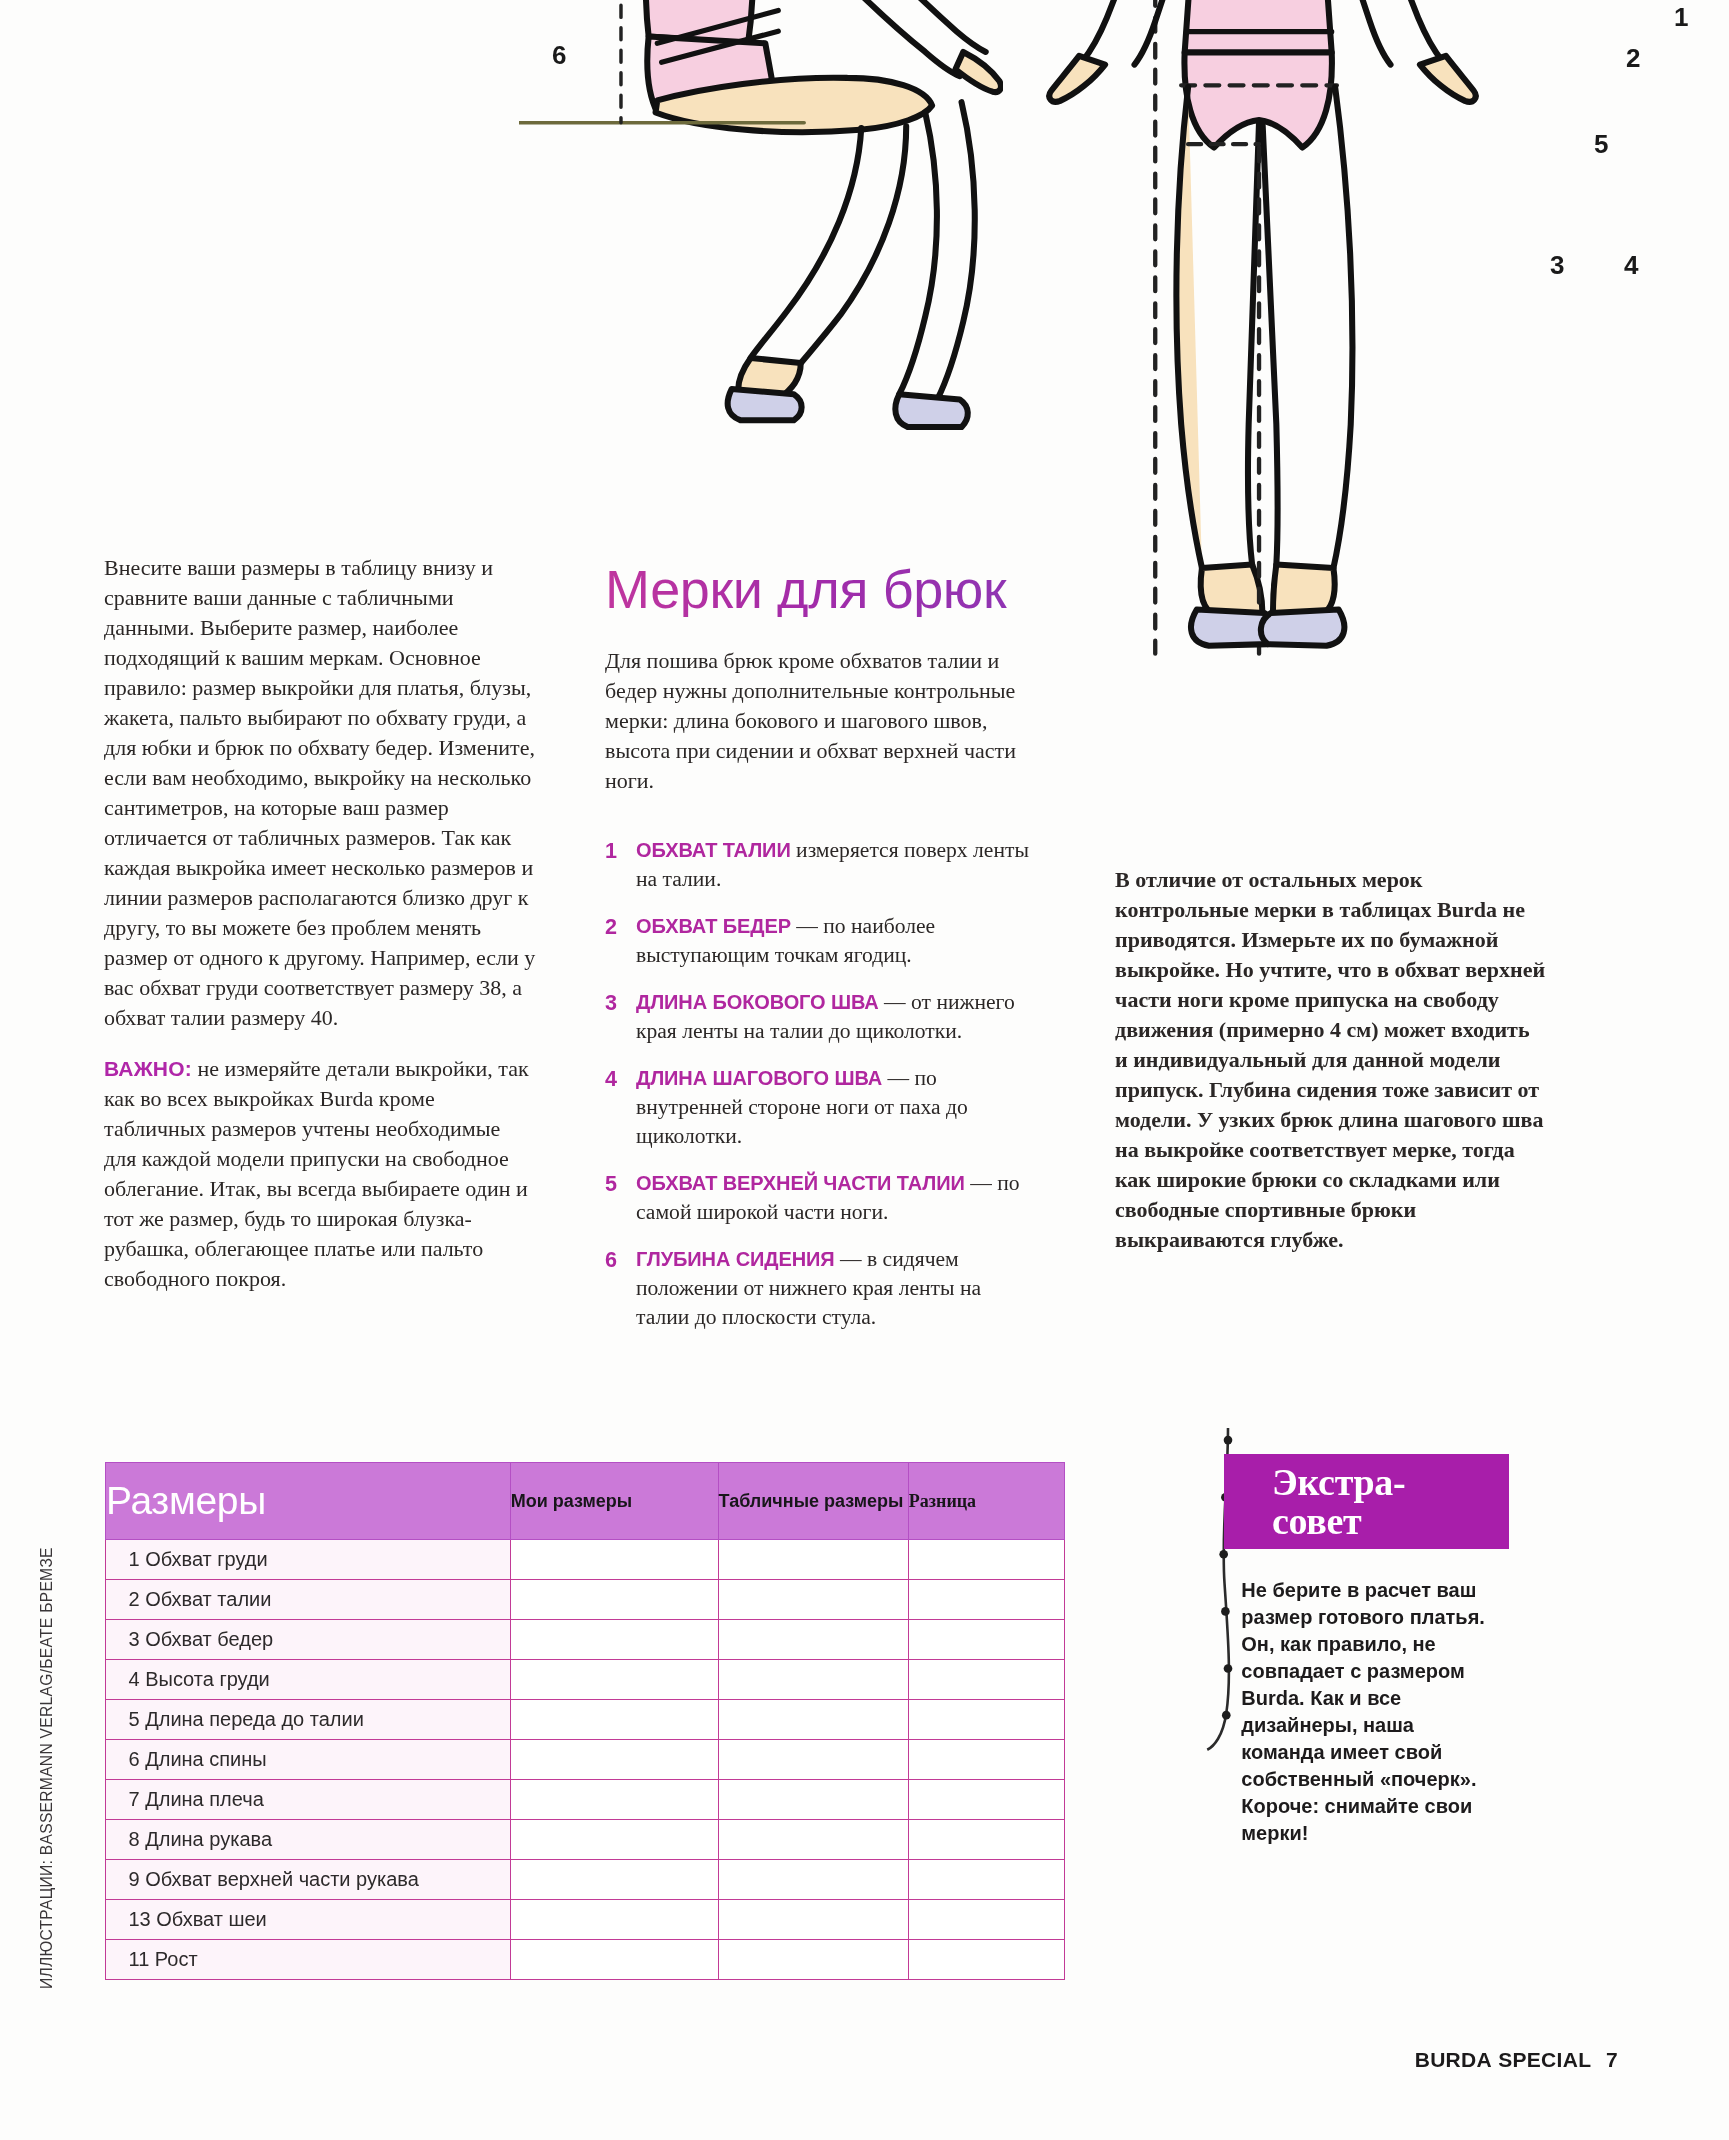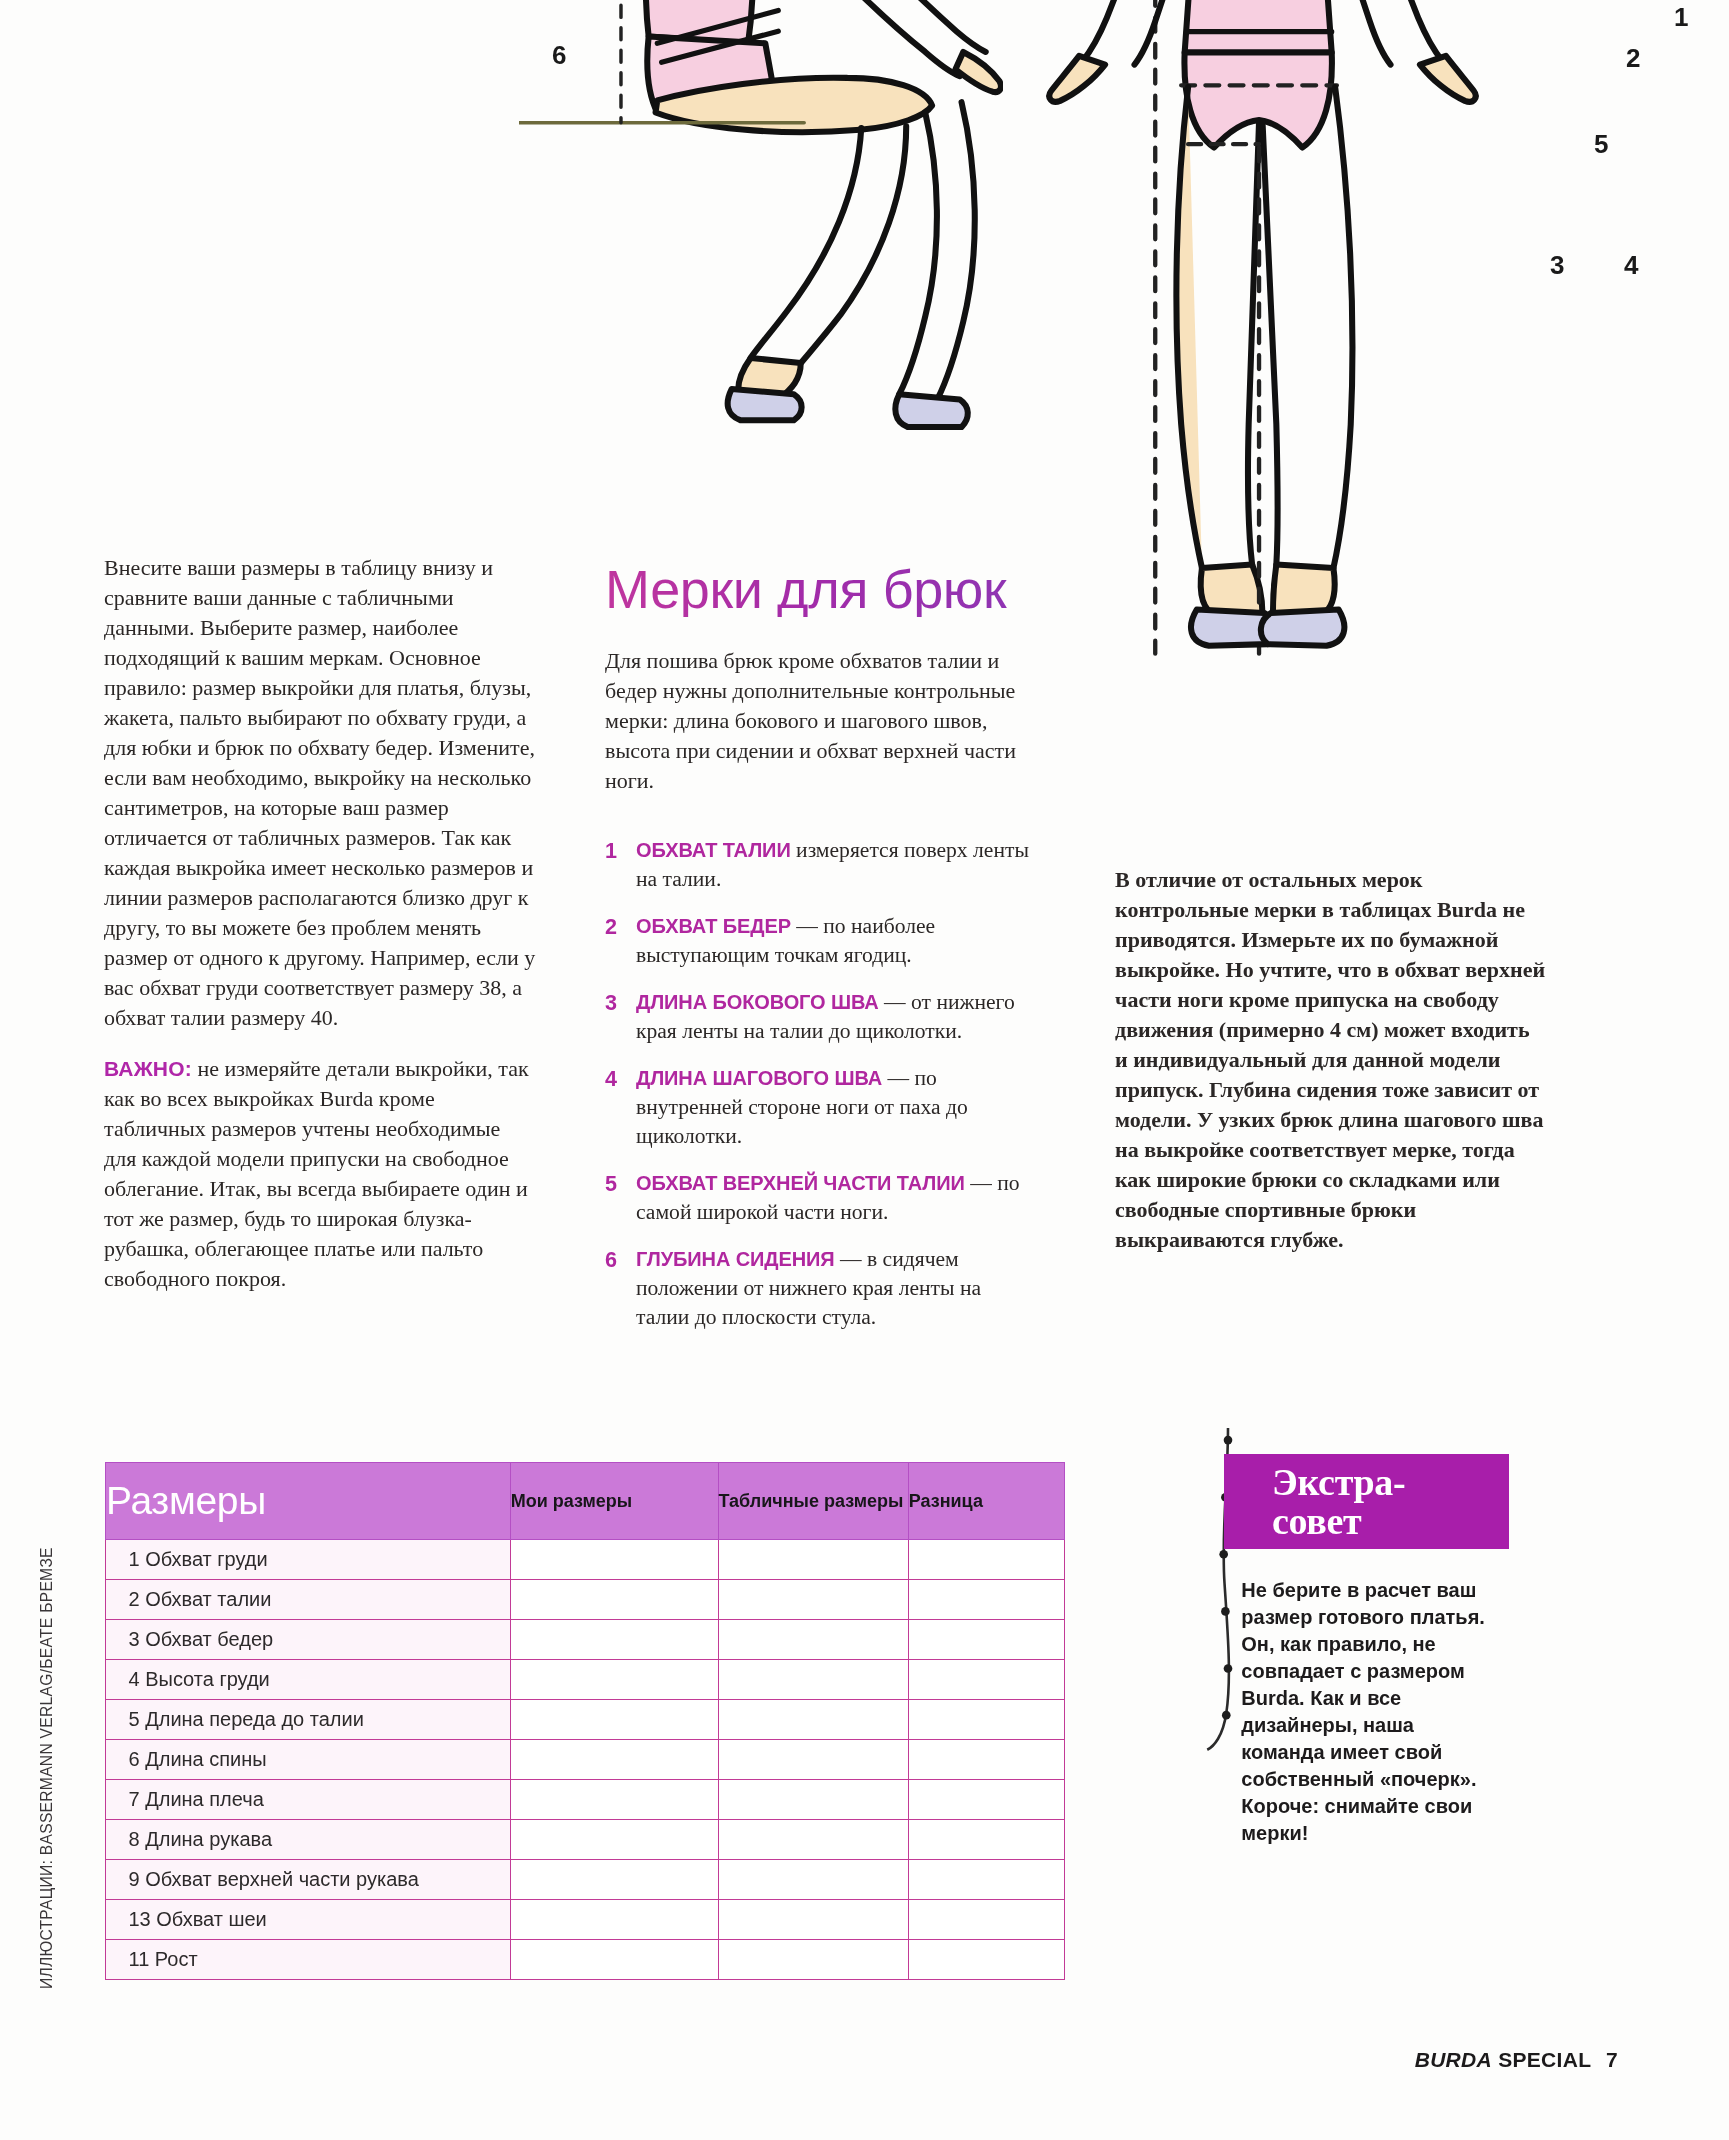--- a/index.html
+++ b/index.html
@@ -93,21 +93,21 @@
   }
   .sizes-table tbody td{height:39px;background:#ffffff;}
   .sizes-table tbody td.lbl{
     background:#fdf4fa;
     font-family:"Liberation Sans",sans-serif;font-weight:400;
     font-size:20px;color:#2d2a2b;padding-left:22.5px;text-align:left;
   }
   .col-w1{width:406px;}
   .col-w2{width:208px;}
   .col-w3{width:190px;}
-  .col-w4{width:156px;}
+  .col-w4{width:156px;font-family:Liberation Serif, serif;}
 
   
   .tip{position:absolute;left:1224px;top:1454px;width:285px;}
   .tip-box{
     background:#a81eaa;width:285px;height:95px;position:relative;
     box-sizing:border-box;padding:8.6px 0 0 48px;
   }
   .tip-title{
     font-family:"Liberation Serif",serif;font-weight:bold;
     font-size:38px;line-height:39px;color:#ffffff;letter-spacing:-0.3px;
@@ -127,21 +127,21 @@
     position:absolute;left:38px;top:1505px;
     transform-origin:left top;transform:rotate(-90deg) translateX(-484px);
     font-family:"Liberation Sans",sans-serif;font-size:15.6px;
     letter-spacing:0.3px;color:#3a3638;white-space:nowrap;
   }
   .footer{
     position:absolute;right:111px;top:2048px;
     font-family:"Liberation Sans",sans-serif;font-size:21px;color:#1c1a1b;
     letter-spacing:0.3px;
   }
-  .footer .b{font-weight:bold;font-style:italic;}
+  .footer .b{font-weight:bold;}
   .footer .s{font-weight:700;}
   .footer .pg{font-weight:bold;margin-left:8.6px;}
 </style>
 </head>
 <body>
 
 <div class="page">
 
   <div class="illus">
 

